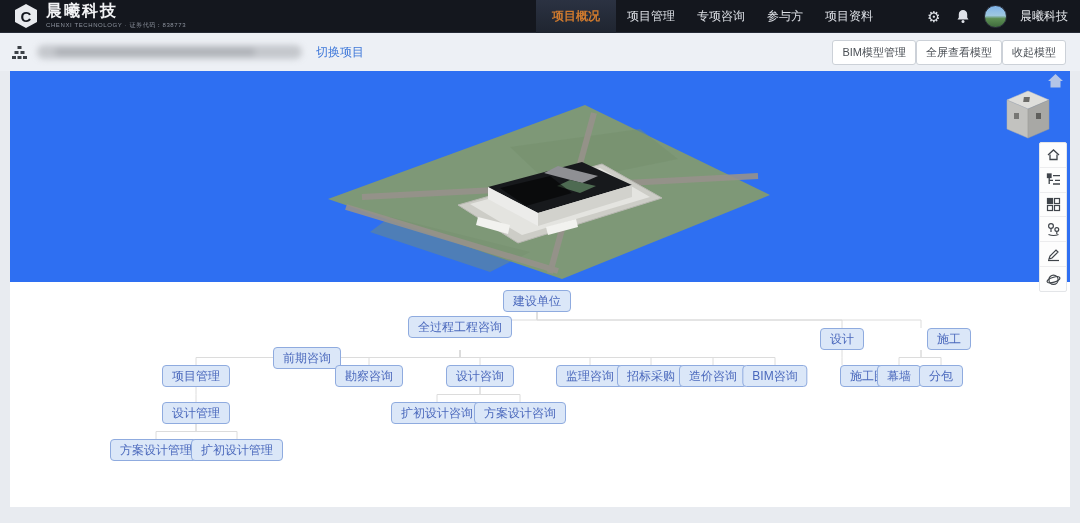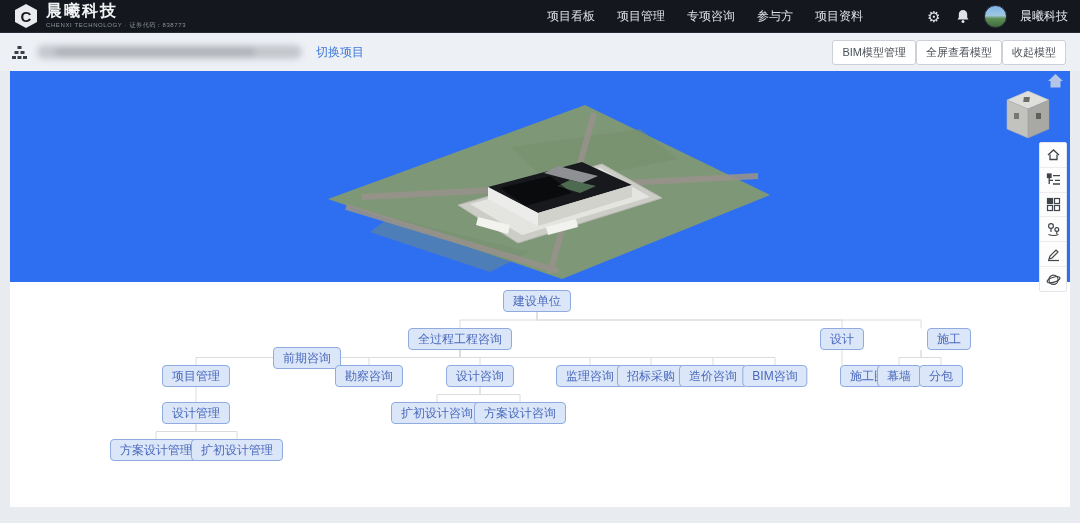--- a/index.html
+++ b/index.html
@@ -74,21 +74,21 @@
       </svg>
       <div class="brand-text">
         <div class="brand-name">晨曦科技</div>
         <div class="brand-sub">
           <span>CHENXI TECHNOLOGY</span> · <span>证券代码：838773</span>
         </div>
       </div>
     </div>
 
     <nav class="nav">
-      <div class="nav-item">项目看板</div>
+      <div class="nav-item active">项目概况</div>
       <div class="nav-item">项目管理</div>
       <div class="nav-item">专项咨询</div>
       <div class="nav-item">参与方</div>
       <div class="nav-item">项目资料</div>
     </nav>
 
     <div class="top-right">
       <div class="tb-ico gear">⚙</div>
       <div class="tb-ico">
         <svg width="14" height="15" viewBox="0 0 14 15">
@@ -230,21 +230,21 @@
       <polyline points="921,350 921,357.5 899,357.5 899,365"></polyline>
       <polyline points="921,350 921,357.5 941,357.5 941,365"></polyline>
       <polyline points="196,387 196,394.5 196,394.5 196,402"></polyline>
       <polyline points="196,424 196,431.5 156,431.5 156,439"></polyline>
       <polyline points="196,424 196,431.5 237,431.5 237,439"></polyline>
       <polyline points="480,387 480,394.5 437,394.5 437,402"></polyline>
       <polyline points="480,387 480,394.5 520,394.5 520,402"></polyline>
     </svg>
   <div id="org-nodes">
       <div class="org-box" style="left: 537px; top: 290px;">建设单位</div>
-      <div class="org-box" style="left: 460px; top: 328px;">全过程工程咨询</div>
+      <div class="org-box" style="left: 460px; top: 316px;">全过程工程咨询</div>
       <div class="org-box" style="left: 842px; top: 328px;">设计</div>
       <div class="org-box" style="left: 921px; top: 328px; margin-left: 28px;">施工</div>
       <div class="org-box" style="left: 196px; top: 365px;">项目管理</div>
       <div class="org-box" style="left: 307px; top: 347px;">前期咨询</div>
       <div class="org-box" style="left: 369px; top: 365px;">勘察咨询</div>
       <div class="org-box" style="left: 480px; top: 365px;">设计咨询</div>
       <div class="org-box" style="left: 590px; top: 365px;">监理咨询</div>
       <div class="org-box" style="left: 651px; top: 365px;">招标采购</div>
       <div class="org-box" style="left: 713px; top: 365px;">造价咨询</div>
       <div class="org-box" style="left: 775px; top: 365px;">BIM咨询</div>

